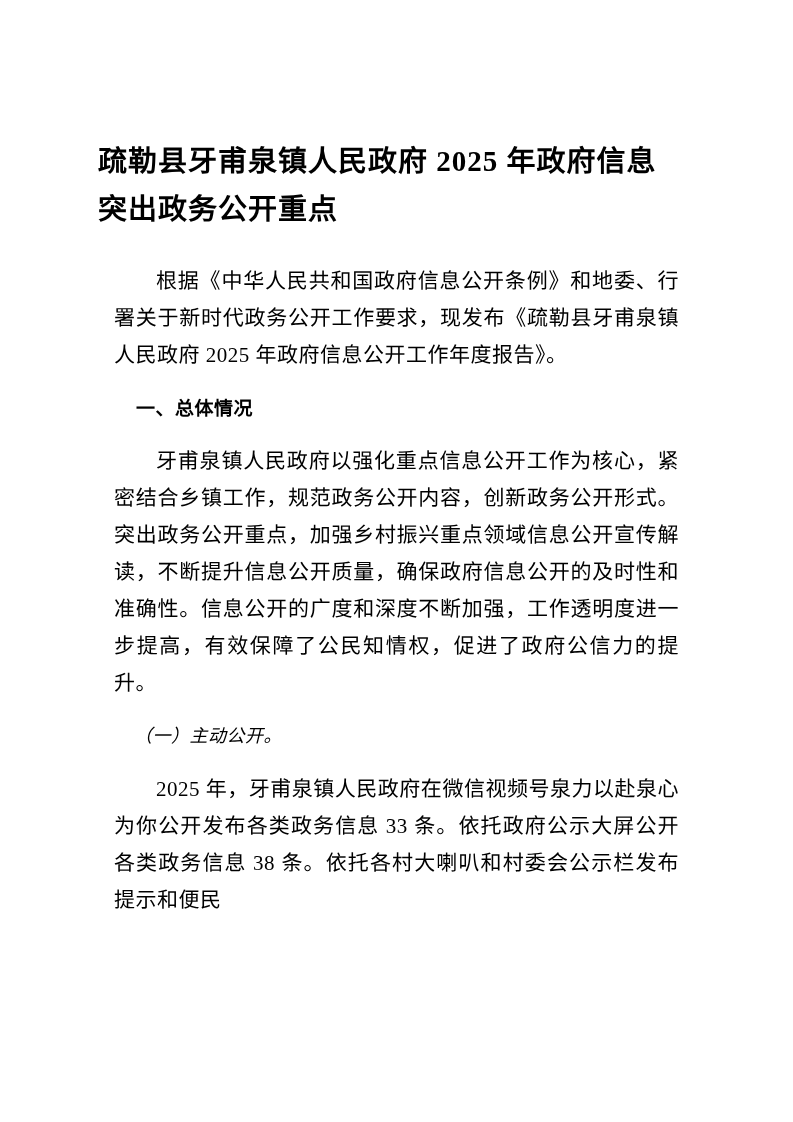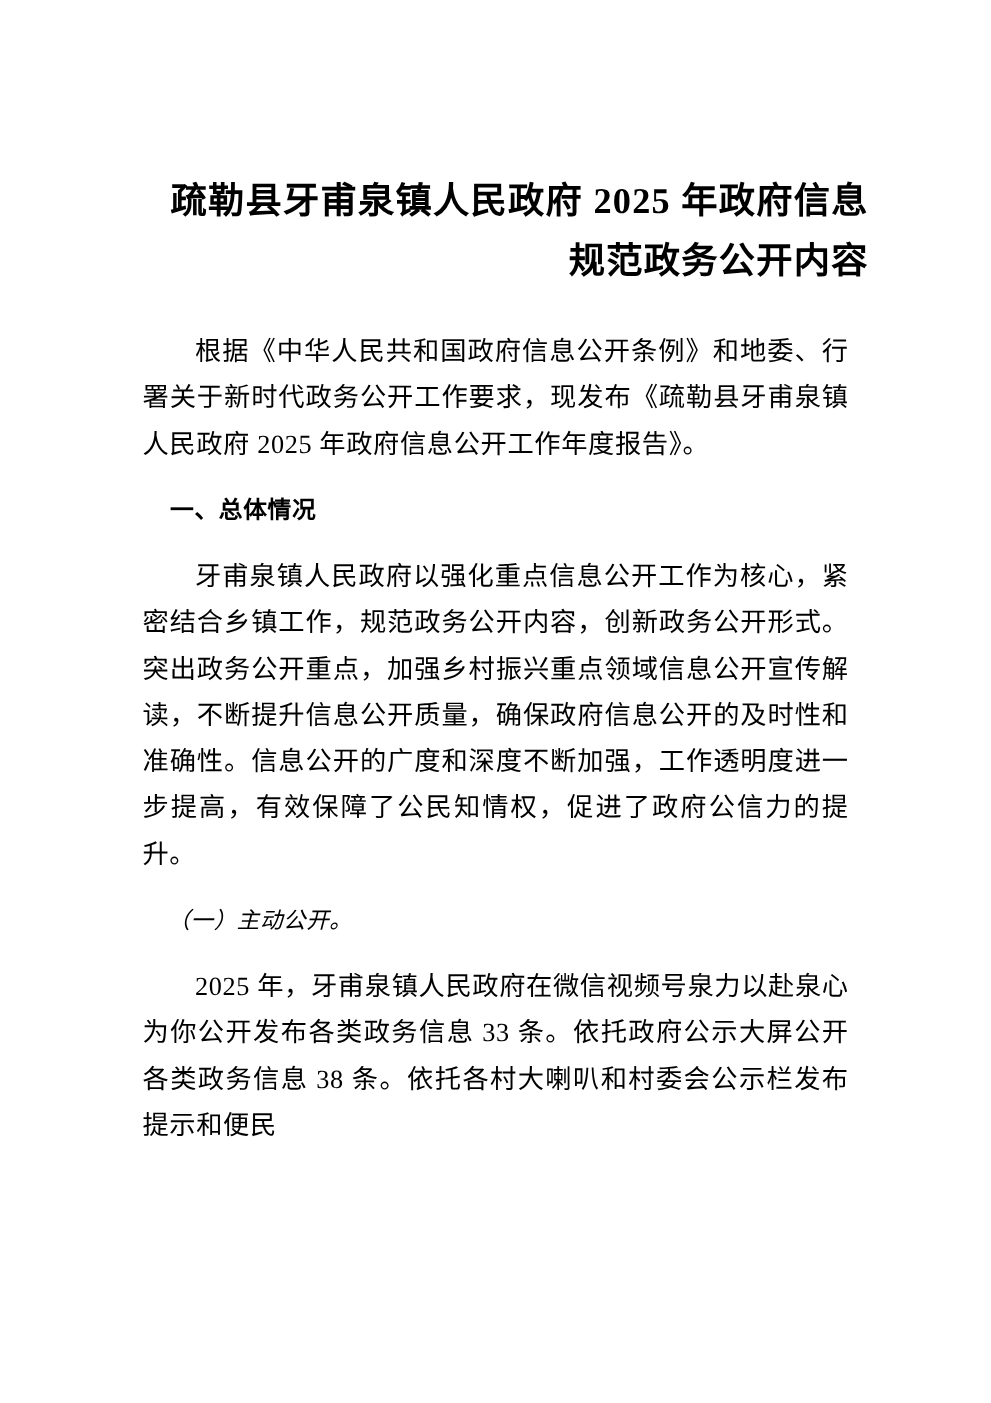--- a/index.html
+++ b/index.html
@@ -18,21 +18,21 @@
     box-sizing: border-box;
     padding: 137px 98px 0 98px;
     font-family: "Liberation Serif", "DejaVu Serif", serif;
     overflow: hidden;
   }
   .doc-title {
     margin: 0 0 30px 0;
     font-size: 29px;
     font-weight: bold;
     line-height: 48px;
-    text-align: right;
+    text-align: left;
     letter-spacing: 1px;
   }
   .title-line { display: block; }
   .doc-body { width: 100%; }
   .para {
     margin: 16px;
     font-size: 21px;
     line-height: 37px;
     text-align: justify;
     text-justify: inter-character;
@@ -57,21 +57,21 @@
     font-style: italic;
     letter-spacing: 0.5px;
   }
 </style>
 </head>
 <body>
 
 <div class="page">
   <h1 class="doc-title">
     <span class="title-line">疏勒县牙甫泉镇人民政府 2025 年政府信息</span>
-    <span class="title-line">规范政务公开内容</span>
+    <span class="title-line">突出政务公开重点</span>
   </h1>
 
   <div class="doc-body">
     <p class="para">根据《中华人民共和国政府信息公开条例》和地委、行署关于新时代政务公开工作要求，现发布《疏勒县牙甫泉镇人民政府 2025 年政府信息公开工作年度报告》。</p>
 
 
     <h2 class="heading1">一、总体情况</h2>
 
     <p class="para">牙甫泉镇人民政府以强化重点信息公开工作为核心，紧密结合乡镇工作，规范政务公开内容，创新政务公开形式。突出政务公开重点，加强乡村振兴重点领域信息公开宣传解读，不断提升信息公开质量，确保政府信息公开的及时性和准确性。信息公开的广度和深度不断加强，工作透明度进一步提高，有效保障了公民知情权，促进了政府公信力的提升。</p>
 

